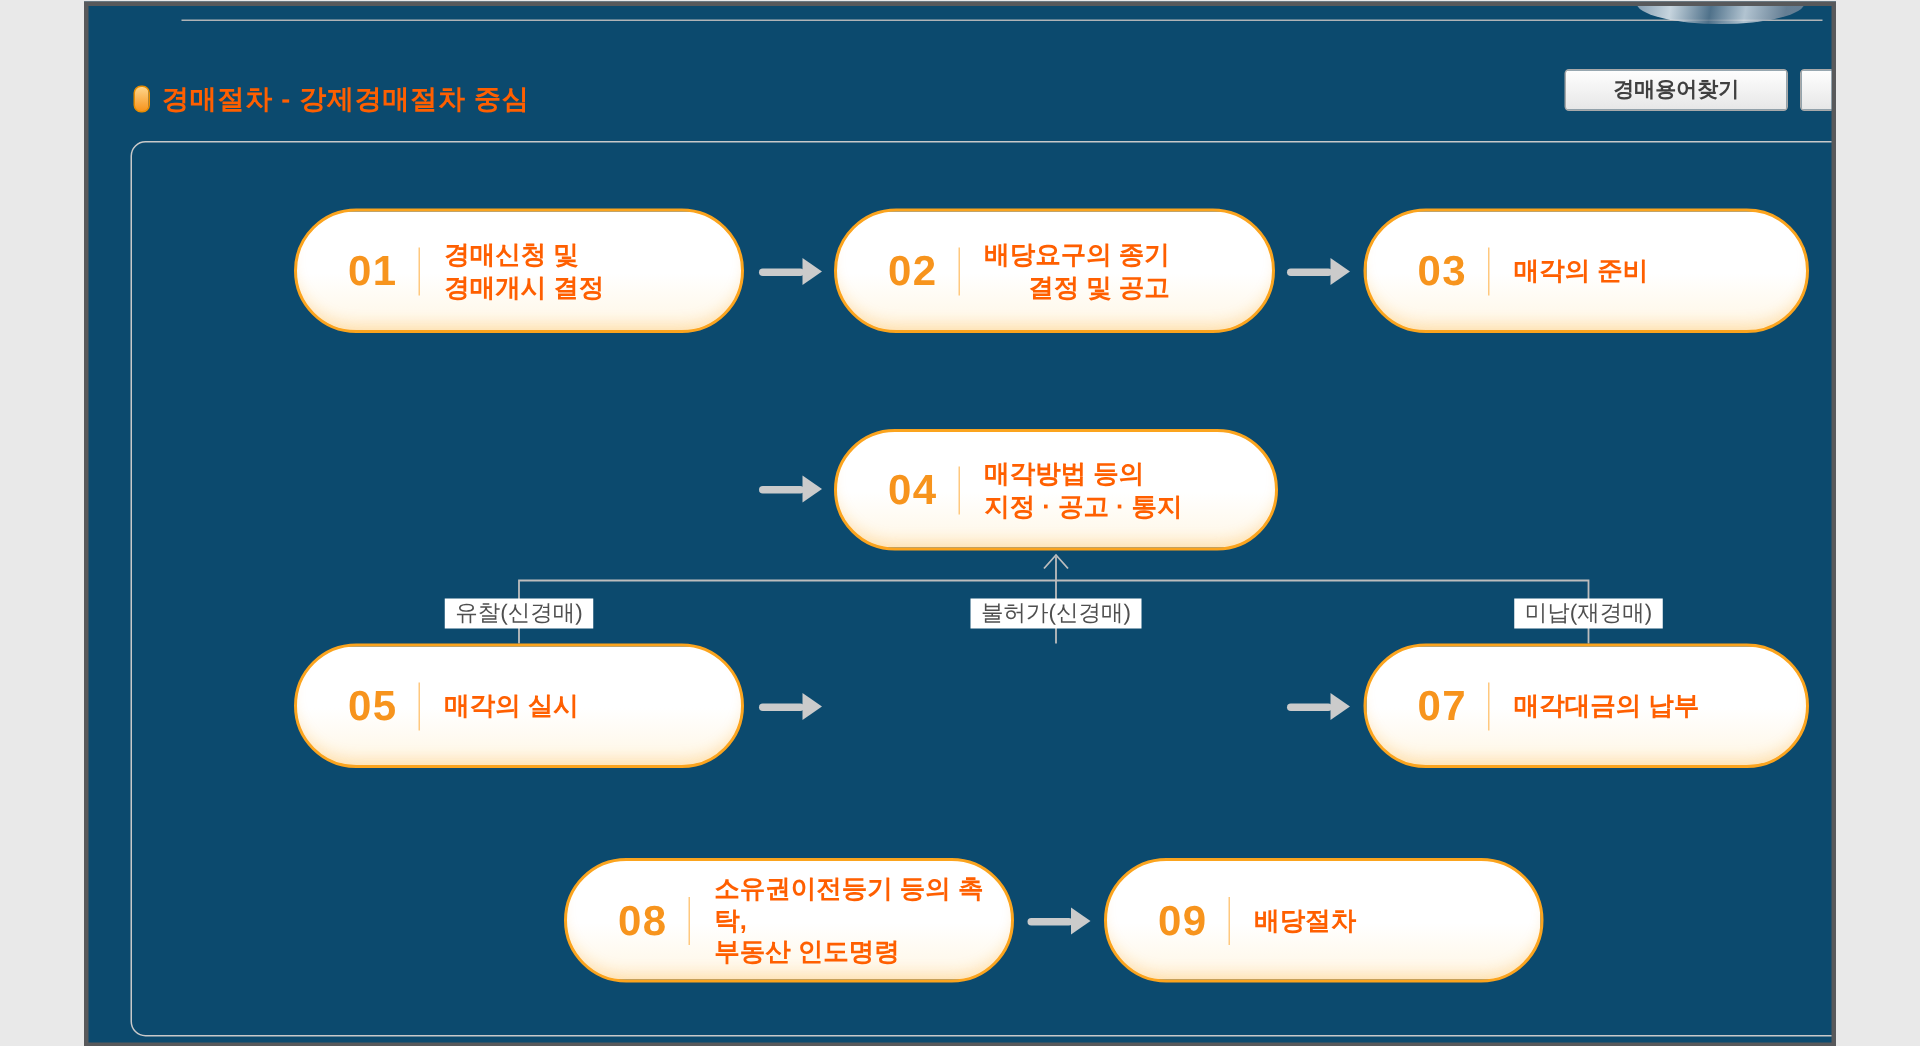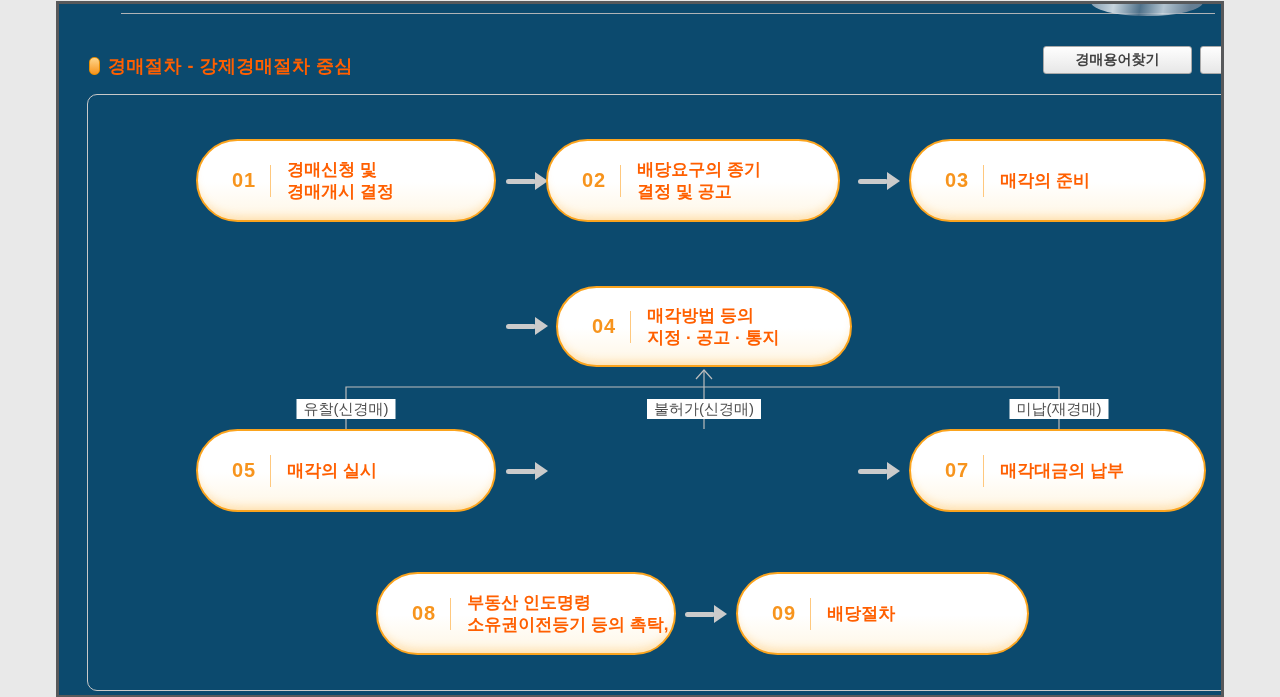--- a/index.html
+++ b/index.html
@@ -33,21 +33,21 @@
   .panel{position:absolute; left:28px; top:90px; width:1224px; height:597px;
     border:1px solid #c9c9c9; border-radius:10px; box-sizing:border-box;}
 
   .pill{
     position:absolute; box-sizing:border-box;
     border:2px solid var(--accent-border,#fba41e); border-radius:44px;
     background:linear-gradient(#ffffff 52%,#fff6e4);
     box-shadow:inset 0 -8px 10px -5px rgba(250,160,20,.28);
     display:flex; align-items:center; padding-left:34px;
   }
-  .pill .num{font-size:20px; font-weight:bold; color:var(--accent-num,#f7941d); letter-spacing:1px;}
+  .pill .num{font-size:28px; font-weight:bold; color:var(--accent-num,#f7941d); letter-spacing:1px;}
   .pill .sep{width:1px; height:32px; background:#ffc87e; margin:0 16px 0 14px;}
   .pill .txt{display:flex; flex-direction:column; justify-content:center;
     font-size:17px; font-weight:bold; color:var(--accent-text,#ff5f00); line-height:1.25;}
 
   .arrow{position:absolute; display:flex; align-items:center; height:18px;}
   .arrow .shaft{width:30px; height:5px; background:var(--arrow-gray,#cbcbcb); border-radius:3px;}
   .arrow .head{width:0; height:0; border-left:13px solid var(--arrow-gray,#cbcbcb);
     border-top:9px solid transparent; border-bottom:9px solid transparent; margin-left:-1px;}
 
   .connector-svg{position:absolute; left:0; top:0; pointer-events:none;}
@@ -104,21 +104,21 @@
     <span class="sep"></span>
     <div class="txt">
       <span>경매신청 및</span>
         <span>경매개시 결정</span>
     </div>
   </div>
   <div class="arrow" style="left:447px; top:168px;">
     <span class="shaft"></span>
       <span class="head"></span>
   </div>
-  <div class="pill" style="left:487px; top:135px; width:294px; height:83px;">
+  <div class="pill" style="left:497px; top:135px; width:294px; height:83px;text-align:right;">
     <span class="num">02</span>
     <span class="sep"></span>
     <div class="txt">
       <span>배당요구의 종기</span>
         <span>결정 및 공고</span>
     </div>
   </div>
   <div class="arrow" style="left:799px; top:168px;">
     <span class="shaft"></span>
       <span class="head"></span>
@@ -164,22 +164,22 @@
     <span class="sep"></span>
     <div class="txt">
       <span>매각대금의 납부</span>
     </div>
   </div>
 
   <div class="pill" style="left:317px; top:568px; width:300px; height:83px;">
     <span class="num">08</span>
     <span class="sep"></span>
     <div class="txt">
-      <span>부동산 인도명령</span>
-        <span>소유권이전등기 등의 촉탁,</span>
+      <span>소유권이전등기 등의 촉탁,</span>
+        <span>부동산 인도명령</span>
     </div>
   </div>
   <div class="arrow" style="left:626px; top:601px;">
     <span class="shaft"></span>
       <span class="head"></span>
   </div>
   <div class="pill" style="left:677px; top:568px; width:293px; height:83px;">
     <span class="num">09</span>
     <span class="sep"></span>
     <div class="txt">

